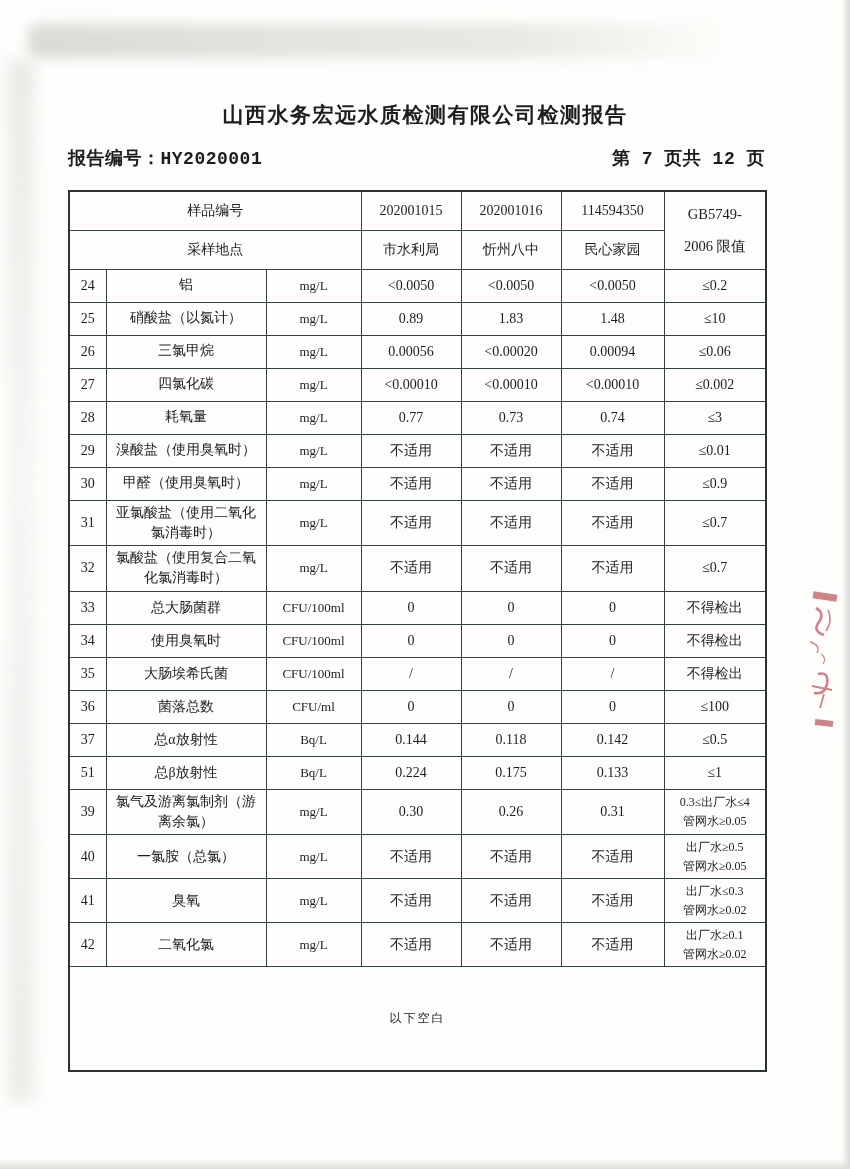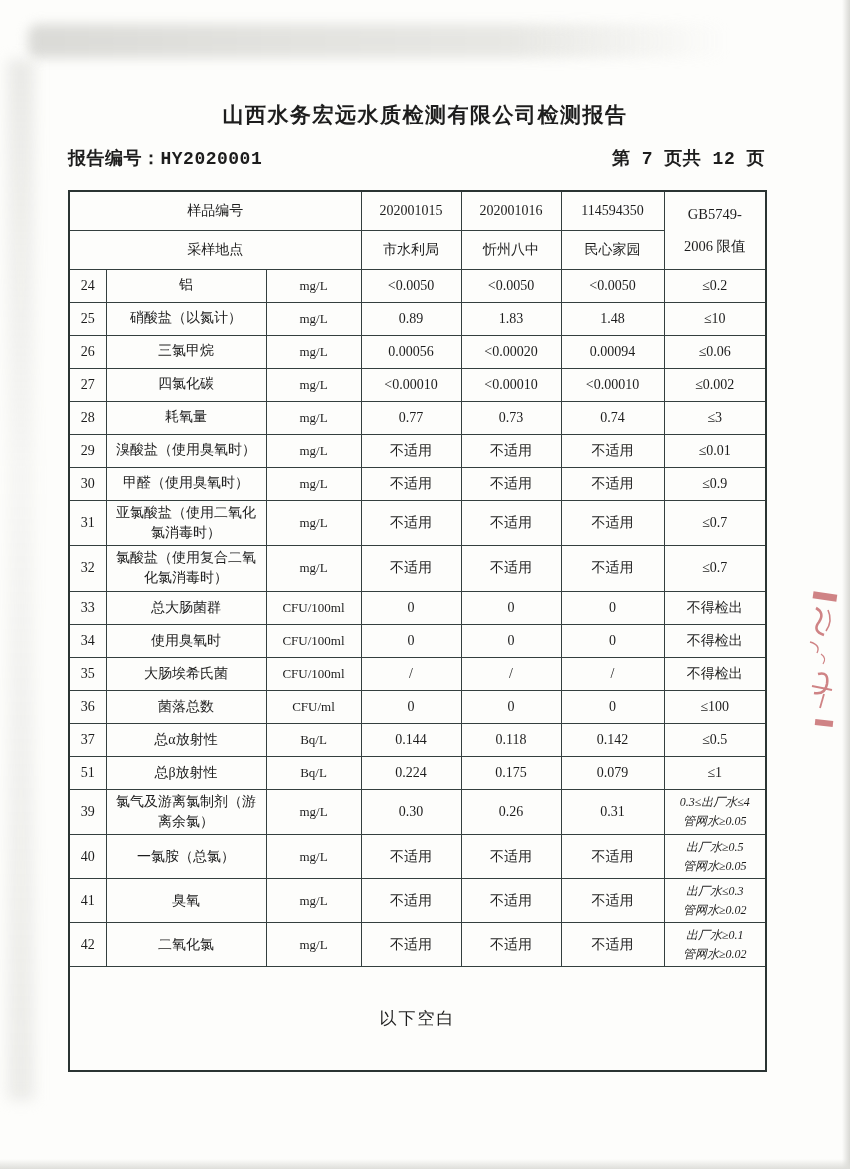--- a/index.html
+++ b/index.html
@@ -51,22 +51,22 @@
     padding:2px 4px;text-align:center;vertical-align:middle;
     overflow:hidden;
   }
   table.report{border:2px solid #2b3433;}
   td.nm{text-align:left;padding-left:7px;line-height:1.45;}
   tr.hh{height:39px;}
   tr.h1{height:33px;padding-left:16px;}
   tr.h2{height:44px;padding-left:19px;}
   tr.hb{height:104px;}
   td.limhdr div{line-height:32px;font-size:14.5px;}
-  td.lim2{font-size:12px;line-height:1.55;padding:1px 2px;font-style:italic;}
-  td.blank{text-align:left;vertical-align:top;padding:9px 10px;font-size:17px;letter-spacing:2px;}
+  td.lim2{font-size:12px;line-height:1.55;padding:1px 2px;}
+  td.blank{text-align:left;vertical-align:top;padding:9px 10px;font-size:12px;letter-spacing:2px;}
   .unit{font-size:13px;}
   
   .stamp{
     position:absolute;left:797px;top:590px;width:53px;height:142px;
     filter:blur(.7px);opacity:.62;pointer-events:none;
   }
 </style>
 </head>
 <body>
 
@@ -236,21 +236,21 @@
         <td>0.118</td>
         <td>0.142</td>
         <td>≤0.5</td>
       </tr>
       <tr class="h1">
         <td>51</td>
         <td class="nm">总β放射性</td>
         <td class="unit">Bq/L</td>
         <td>0.224</td>
         <td>0.175</td>
-        <td>0.079</td>
+        <td>0.133</td>
         <td>≤1</td>
       </tr>
       <tr class="h2">
         <td>39</td>
         <td class="nm">氯气及游离氯制剂（游离余氯）</td>
         <td class="unit">mg/L</td>
         <td>0.30</td>
         <td>0.26</td>
         <td>0.31</td>
         <td class="lim2">

